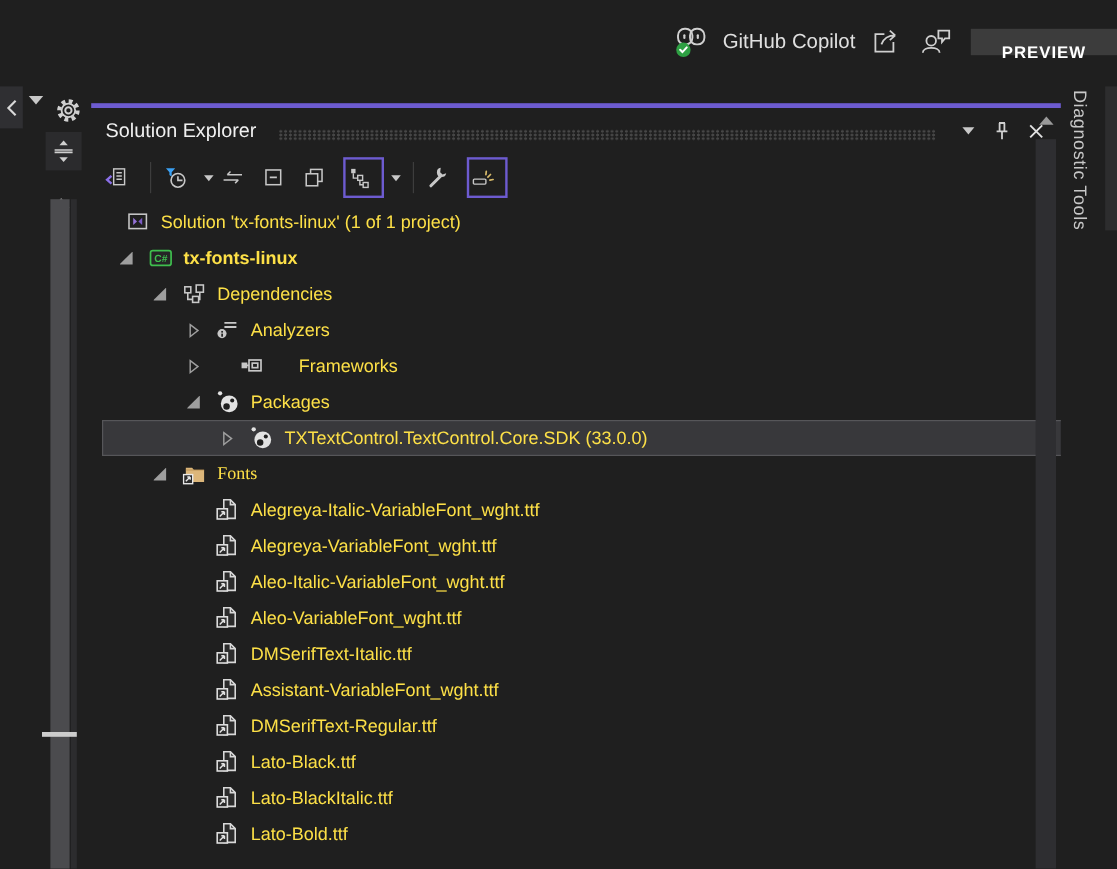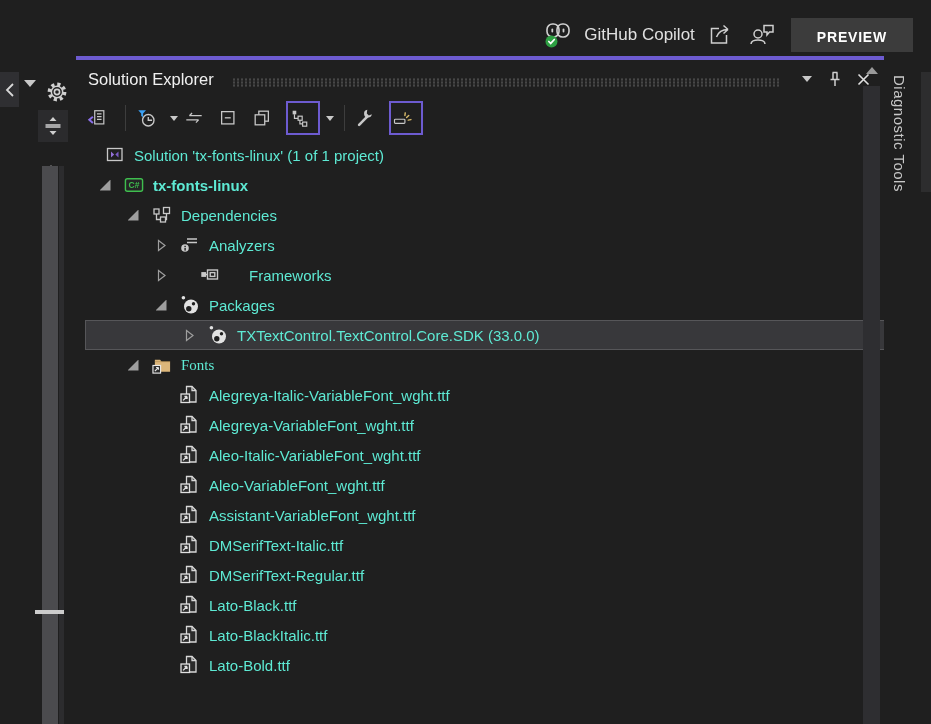--- a/index.html
+++ b/index.html
@@ -17,33 +17,33 @@
   body{
     position:relative;background:var(--bg);
     font-family:"Liberation Sans",sans-serif;color:#e8e8e8;
     -webkit-font-smoothing:antialiased;
   }
   
   .topbar{position:absolute;top:0;left:0;right:0;height:70px;display:flex;align-items:center;justify-content:flex-end;}
   .copilot-group{display:flex;align-items:center;gap:9px;color:#e0e0e0;font-size:17px;text-align:center;}
   .topbar .iconbtn{width:34px;height:32px;display:flex;align-items:center;justify-content:center;margin-left:8px;}
   .preview-btn{background:#3c3c3c;color:#ffffff;font-size:14px;font-weight:bold;letter-spacing:.8px;
-    height:34px;line-height:38px;padding:0 26px;margin-left:12px;margin-right:18px;border:none;cursor:default;}
+    height:22px;line-height:38px;padding:0 26px;margin-left:12px;border:none;cursor:default;}
   
   .left-strip{position:absolute;left:0;top:70px;width:76px;bottom:0;}
   .back-tile{position:absolute;left:0;top:2px;width:19px;height:35px;background:#2f2f32;display:flex;align-items:center;justify-content:center;}
   .strip-caret{position:absolute;left:24px;top:17px;}
   .gear{position:absolute;left:45px;top:10px;}
   .splitter-tile{position:absolute;left:38px;top:40px;width:30px;height:32px;background:#2b2b2d;display:flex;align-items:center;justify-content:center;}
   .left-scroll-up{position:absolute;left:44px;top:78px;}
   .left-thumb{position:absolute;left:42px;top:96px;width:16px;bottom:0;background:#4b4b4e;}
   .left-faint{position:absolute;left:59px;top:96px;width:5px;bottom:0;background:#2c2c2e;}
   .left-marker{position:absolute;left:35px;top:540px;width:29px;height:4px;background:#cccccc;}
   
-  .panel{position:absolute;left:76px;top:56px;width:808px;bottom:0;border-top:4px solid var(--accent);display:flex;flex-direction:column;}
+  .panel{position:absolute;left:76px;top:86px;width:808px;bottom:0;border-top:4px solid var(--accent);display:flex;flex-direction:column;}
   .titlebar{height:38px;flex:none;display:flex;align-items:center;padding-left:12px;}
   .title{font-size:16.5px;color:#f0f0f0;white-space:nowrap;}
   .grip{flex:1;height:9px;margin:6px 14px 0 18px;
     background-image:radial-gradient(circle,#474747 1px,transparent 1.3px);
     background-size:4px 3px;}
   .tb-btn{width:26px;height:26px;flex:none;display:flex;align-items:center;justify-content:center;margin-right:2px;}
   .tb-btn.close{margin-right:8px;}
   
   .toolbar{height:40px;flex:none;display:flex;align-items:center;padding-left:8px;}
   .tool{width:30px;height:32px;display:flex;align-items:center;justify-content:center;margin:0 2px;flex:none;}
@@ -53,21 +53,21 @@
   .tri-down{width:0;height:0;border-left:5px solid transparent;border-right:5px solid transparent;border-top:6px solid #c8c8c8;}
   .tri-up{width:0;height:0;border-left:7px solid transparent;border-right:7px solid transparent;border-bottom:8px solid #9a9a9a;}
   
   .searchrow{height:36px;flex:none;padding-left:4px;}
   .searchbox{width:776px;height:30px;margin-top:2px;background:#323236;border:1px solid #3f3f44;display:flex;align-items:center;}
   .searchbox input{flex:1;background:transparent;border:none;outline:none;color:#cfcfcf;font-size:15px;padding-left:10px;font-family:"Liberation Sans",sans-serif;}
   .searchbox input::placeholder{color:#b5b5b5;opacity:1;}
   .search-icons{display:flex;align-items:center;gap:4px;padding-right:8px;}
   
   .tree{flex:1;position:relative;overflow:hidden;padding-top:2px;}
-  .row{height:30px;display:flex;align-items:center;font-size:15px;color:#5eead4;white-space:nowrap;}
+  .row{height:30px;display:flex;align-items:center;font-size:15px;color:#fde047;white-space:nowrap;}
   .row.selected{background:var(--selection-bg);outline:1px solid var(--selection-border);outline-offset:-1px;width:772px;margin-left:9px;}
   .expander{width:26px;height:20px;flex:none;display:flex;align-items:center;justify-content:center;margin-right:6px;}
   .tri-exp{width:11px;height:11px;background:#9e9e9e;clip-path:polygon(100% 0,100% 100%,0 100%);}
   .ticon{width:20px;height:20px;flex:none;margin-right:9px;display:flex;align-items:center;justify-content:center;}
   .label{white-space:nowrap;}
   .label.bold{font-weight:bold;}
   .tree-scroll{position:absolute;right:2px;top:2px;width:20px;bottom:0;}
   .tree-scroll .arrow{display:flex;justify-content:center;padding-top:5px;}
   .tree-thumb{position:absolute;left:1px;top:24px;width:17px;bottom:0;background:#2e2e31;}
   
@@ -397,33 +397,33 @@
       <div class="row" style="padding-left: 72px;">
         <span class="expander"></span>
         <span class="ticon">
           <svg width="20" height="20" viewBox="0 0 20 20">
             <path d="M6.5 1.5 h5.5 l4 4 V17 H6.5 Z" fill="#2b2b2b" stroke="#d8d8d8" stroke-width="1.3"></path>
             <path d="M12 1.5 V5.5 h4" fill="none" stroke="#d8d8d8" stroke-width="1.3"></path>
             <rect x="1" y="9" width="8.5" height="8.5" fill="#2b2b2b" stroke="#e0e0e0" stroke-width="1.3"></rect>
             <path d="M3.1 15.4 L7 11.5 M7 11.5 h-2.6 M7 11.5 v2.6" stroke="#e0e0e0" stroke-width="1.3" fill="none"></path>
           </svg>
         </span>
+        <span class="label">DMSerifText-Italic.ttf</span>
+      </div>
+      <div class="row" style="padding-left: 72px;">
+        <span class="expander"></span>
+        <span class="ticon">
+          <svg width="20" height="20" viewBox="0 0 20 20">
+            <path d="M6.5 1.5 h5.5 l4 4 V17 H6.5 Z" fill="#2b2b2b" stroke="#d8d8d8" stroke-width="1.3"></path>
+            <path d="M12 1.5 V5.5 h4" fill="none" stroke="#d8d8d8" stroke-width="1.3"></path>
+            <rect x="1" y="9" width="8.5" height="8.5" fill="#2b2b2b" stroke="#e0e0e0" stroke-width="1.3"></rect>
+            <path d="M3.1 15.4 L7 11.5 M7 11.5 h-2.6 M7 11.5 v2.6" stroke="#e0e0e0" stroke-width="1.3" fill="none"></path>
+          </svg>
+        </span>
         <span class="label">Assistant-VariableFont_wght.ttf</span>
-      </div>
-      <div class="row" style="padding-left: 72px;">
-        <span class="expander"></span>
-        <span class="ticon">
-          <svg width="20" height="20" viewBox="0 0 20 20">
-            <path d="M6.5 1.5 h5.5 l4 4 V17 H6.5 Z" fill="#2b2b2b" stroke="#d8d8d8" stroke-width="1.3"></path>
-            <path d="M12 1.5 V5.5 h4" fill="none" stroke="#d8d8d8" stroke-width="1.3"></path>
-            <rect x="1" y="9" width="8.5" height="8.5" fill="#2b2b2b" stroke="#e0e0e0" stroke-width="1.3"></rect>
-            <path d="M3.1 15.4 L7 11.5 M7 11.5 h-2.6 M7 11.5 v2.6" stroke="#e0e0e0" stroke-width="1.3" fill="none"></path>
-          </svg>
-        </span>
-        <span class="label">DMSerifText-Italic.ttf</span>
       </div>
       <div class="row" style="padding-left: 72px;">
         <span class="expander"></span>
         <span class="ticon">
           <svg width="20" height="20" viewBox="0 0 20 20">
             <path d="M6.5 1.5 h5.5 l4 4 V17 H6.5 Z" fill="#2b2b2b" stroke="#d8d8d8" stroke-width="1.3"></path>
             <path d="M12 1.5 V5.5 h4" fill="none" stroke="#d8d8d8" stroke-width="1.3"></path>
             <rect x="1" y="9" width="8.5" height="8.5" fill="#2b2b2b" stroke="#e0e0e0" stroke-width="1.3"></rect>
             <path d="M3.1 15.4 L7 11.5 M7 11.5 h-2.6 M7 11.5 v2.6" stroke="#e0e0e0" stroke-width="1.3" fill="none"></path>
           </svg>

